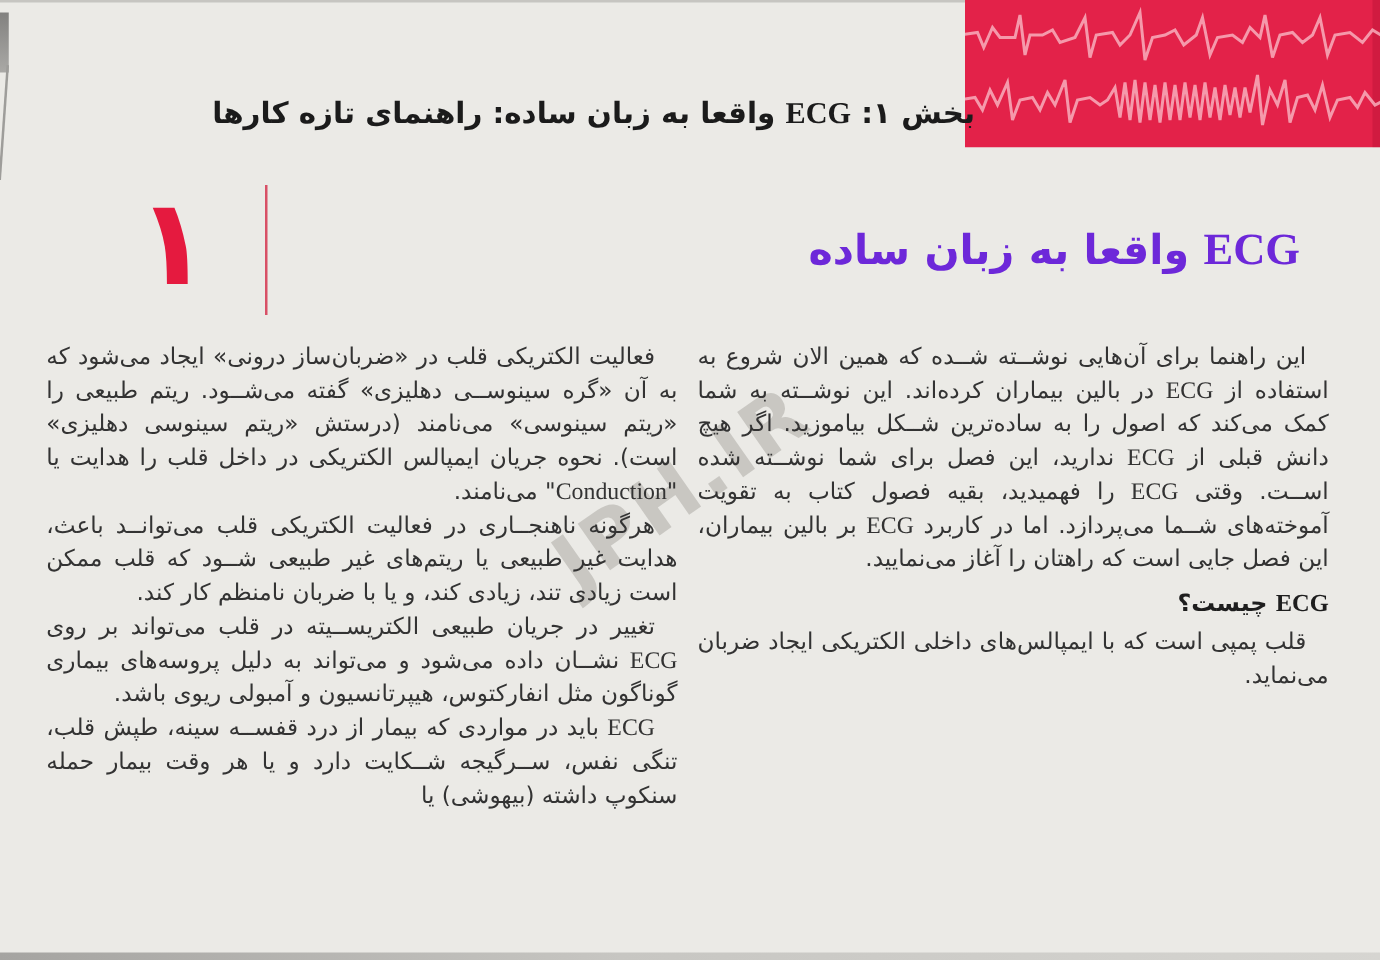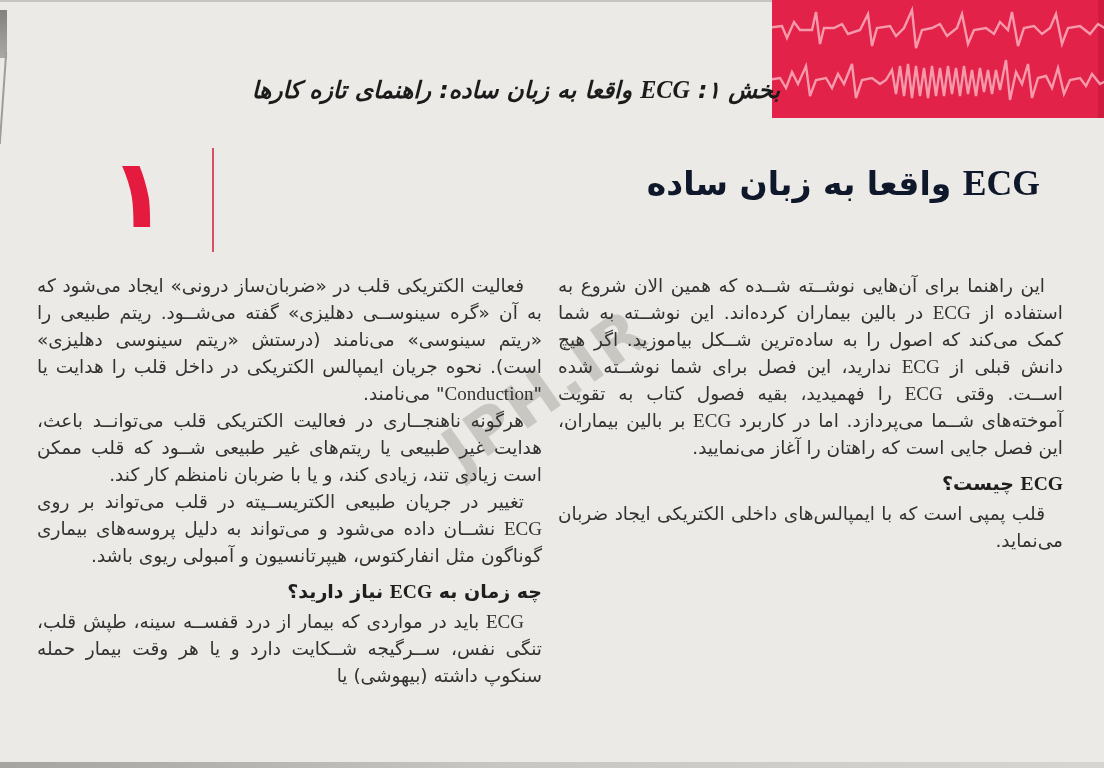--- a/index.html
+++ b/index.html
@@ -16,30 +16,30 @@
   .edge-top{position:absolute;top:0;left:0;width:772px;height:2px;background:#c6c5c1;}
   .edge-bottom{position:absolute;bottom:0;left:0;width:1104px;height:6px;
     background:linear-gradient(to right,#a5a4a1,#c7c6c2 45%,#d6d5d1);}
 
   
   .banner{position:absolute;top:0;left:772px;width:332px;height:118px;}
   .banner svg{display:block;}
 
   
   .running-head{position:absolute;top:76px;right:324px;direction:rtl;
-    font-size:23.5px;font-weight:bold;color:#1b1b1b;white-space:nowrap;letter-spacing:0;font-style:italic;}
+    font-size:23.5px;font-weight:bold;color:#1b1b1b;white-space:nowrap;letter-spacing:0;}
 
   
   .chapter-number{position:absolute;left:98px;top:146px;width:80px;
     font-size:96px;line-height:1;font-weight:bold;color:#e51a3f;text-align:center;}
   .chapter-rule{position:absolute;left:212px;top:148px;width:2px;height:104px;background:#d85066;}
 
   
-  .chapter-title{position:absolute;top:140px;right:64px;direction:rtl;
-    font-size:33px;font-weight:bold;color:#0f172a;white-space:nowrap;}
+  .chapter-title{position:absolute;top:156px;right:64px;direction:rtl;
+    font-size:33px;font-weight:bold;color:#6d28d9;white-space:nowrap;}
 
   
   .watermark{position:absolute;left:545px;top:390px;
     transform:translate(-50%,-50%) rotate(-35deg);
     font-size:62px;font-weight:bold;letter-spacing:3px;
     color:rgba(122,119,114,0.30);white-space:nowrap;pointer-events:none;}
 
   
   .columns{position:absolute;top:272px;left:37px;right:41px;direction:rtl;
     display:flex;gap:16px;color:#333;}
@@ -80,16 +80,15 @@
 <div class="columns">
   <div class="col">
     <p class="mixed">این راهنما برای آن‌هایی نوشــته شــده که همین الان شروع به استفاده از <span class="lat">ECG</span> در بالین بیماران کرده‌اند. این نوشــته به شما کمک می‌کند که اصول را به ساده‌ترین شــکل بیاموزید. اگر هیچ دانش قبلی از <span class="lat">ECG</span> ندارید، این فصل برای شما نوشــته شده اســت. وقتی <span class="lat">ECG</span> را فهمیدید، بقیه فصول کتاب به تقویت آموخته‌های شــما می‌پردازد. اما در کاربرد <span class="lat">ECG</span> بر بالین بیماران، این فصل جایی است که راهتان را آغاز می‌نمایید.</p>
     <h3 class="mixed"><span class="lat">ECG</span> چیست؟</h3>
     <p class="mixed">قلب پمپی است که با ایمپالس‌های داخلی الکتریکی ایجاد ضربان می‌نماید.</p>
   </div>
   <div class="col">
     <p class="mixed">فعالیت الکتریکی قلب در «ضربان‌ساز درونی» ایجاد می‌شود که به آن «گره سینوســی دهلیزی» گفته می‌شــود. ریتم طبیعی را «ریتم سینوسی» می‌نامند (درستش «ریتم سینوسی دهلیزی» است). نحوه جریان ایمپالس الکتریکی در داخل قلب را هدایت یا "<span class="lat">Conduction</span>" می‌نامند.</p>
     <p class="mixed">هرگونه ناهنجــاری در فعالیت الکتریکی قلب می‌توانــد باعث، هدایت غیر طبیعی یا ریتم‌های غیر طبیعی شــود که قلب ممکن است زیادی تند، زیادی کند، و یا با ضربان نامنظم کار کند.</p>
     <p class="mixed">تغییر در جریان طبیعی الکتریســیته در قلب می‌تواند بر روی <span class="lat">ECG</span> نشــان داده می‌شود و می‌تواند به دلیل پروسه‌های بیماری گوناگون مثل انفارکتوس، هیپرتانسیون و آمبولی ریوی باشد.</p>
-    <h3 class="mixed">چه زمان به <span class="lat">ECG</span> نیاز دارید؟</h3>
     <p class="mixed"><span class="lat">ECG</span> باید در مواردی که بیمار از درد قفســه سینه، طپش قلب، تنگی نفس، ســرگیجه شــکایت دارد و یا هر وقت بیمار حمله سنکوپ داشته (بیهوشی) یا</p>
   </div>
 </div>
 
 </body></html>

